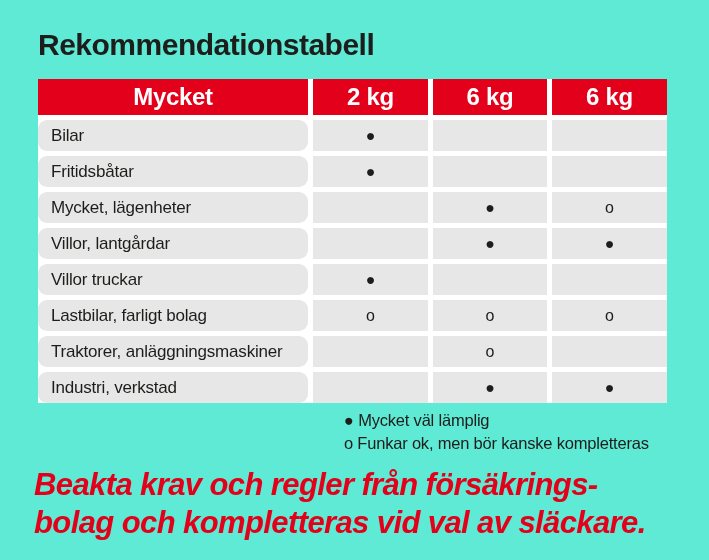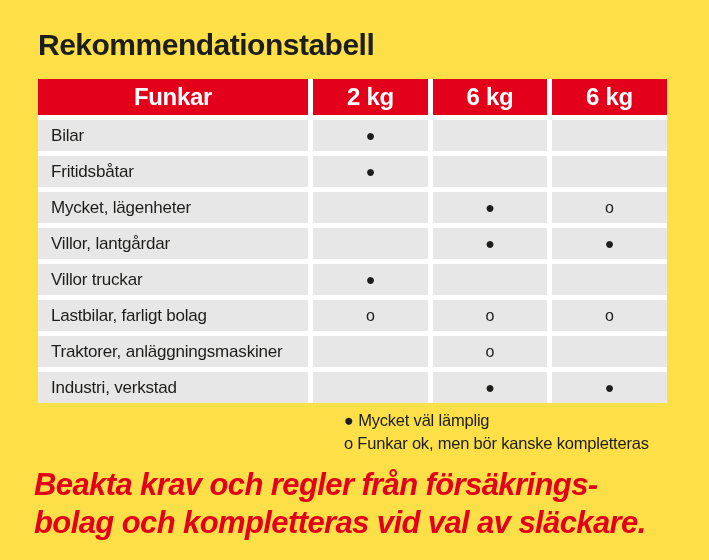--- a/index.html
+++ b/index.html
@@ -5,21 +5,21 @@
   * { margin: 0; padding: 0; box-sizing: border-box; }
   html, body { background: #ffffff; }
   body {
     font-family: "Liberation Sans", "DejaVu Sans", sans-serif;
     color: #1d1d1b;
   }
   .page {
     position: relative;
     width: 709px;
     height: 560px;
-    background: #fde047;
+    background: #5eead4;
     overflow: hidden;
   }
   .title {
     position: absolute;
     left: 38px;
     top: 28px;
     font-size: 30px;
     font-weight: bold;
     letter-spacing: -0.5px;
     color: #1d1d1b;
@@ -50,20 +50,21 @@
     background: #e8e7e7;
     display: flex;
     align-items: center;
     font-size: 17px;
     color: #1d1d1b;
   }
   .td.label {
     padding-left: 13px;
     justify-content: flex-start;
     letter-spacing: -0.2px;
+    border-radius: 9px;
   }
   .td.marker {
     justify-content: center;
     font-size: 16px;
     line-height: 1;
   }
   .legend {
     position: absolute;
     left: 344px;
     top: 409px;
@@ -89,21 +90,21 @@
 </head>
 <body>
 
 <div class="page">
 
   <h1 class="title">Rekommendationstabell</h1>
 
   <div class="table">
 
     <div class="thead">
-      <div class="th">Funkar</div>
+      <div class="th">Mycket</div>
       <div class="th">2 kg</div>
       <div class="th">6 kg</div>
       <div class="th">6 kg</div>
     </div>
 
     <div class="tr">
       <div class="td label">Bilar</div>
       <div class="td marker">●</div>
       <div class="td marker"></div>
       <div class="td marker"></div>

